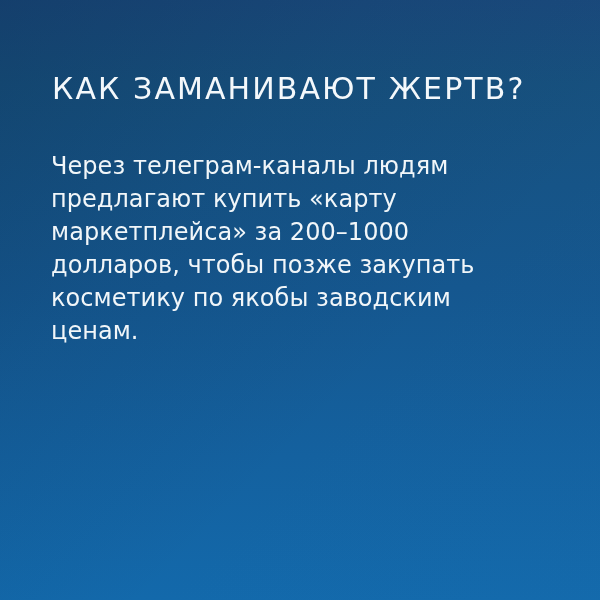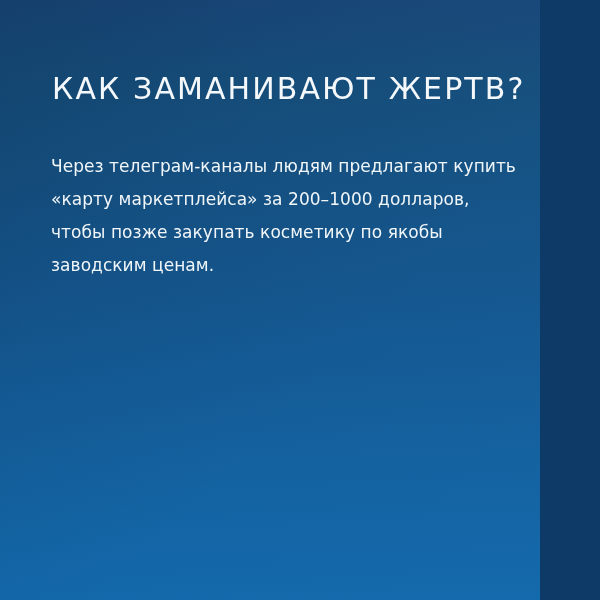--- a/index.html
+++ b/index.html
@@ -8,21 +8,21 @@
     padding: 0;
     background: #0d3a66;
   }
 
   body {
     font-family: "DejaVu Sans", sans-serif;
   }
 
   .slide {
     position: relative;
-    width: 540px;
+    width: 600px;
     height: 600px;
     overflow: hidden;
     box-sizing: border-box;
     background: linear-gradient(
         to bottom,
         #1a4a7d 0%,
         #17517f 14%,
         #15578f 48%,
         #14619f 76%,
         #1369ab 100%);
@@ -64,21 +64,21 @@
   }
 
   .slide-body {
     position: absolute;
     left: 51px;
     top: 150px;
     width: 470px;
     margin: 0;
     color: #f1f6f9;
     font-family: "DejaVu Sans", sans-serif;
-    font-size: 17px;
+    font-size: 24px;
     font-weight: 400;
     line-height: 33px;
     letter-spacing: 0.05px;
     white-space: pre-line;
   }
 </style>
 </head>
 <body>
 
 <div class="slide">

